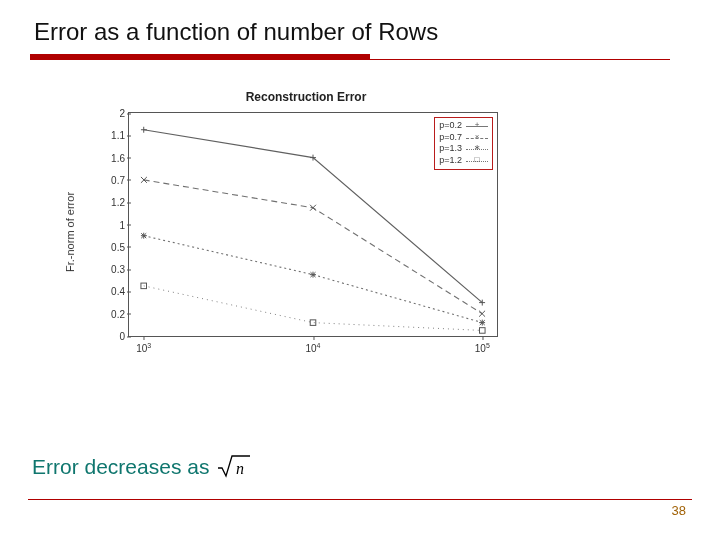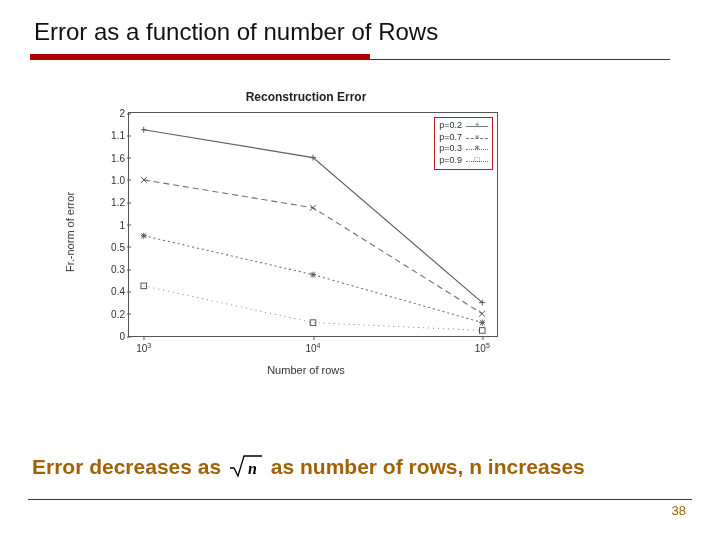--- a/index.html
+++ b/index.html
@@ -168,23 +168,22 @@
     position: absolute;
     left: 0; top: 0;
     width: 100%; height: 100%;
   }
   .caption {
     position: absolute;
     bottom: 55px;
     left: 32px;
     right: 31px;
     font-size: 21px;
-    color: #a16207;
+    color: #0f766e;
     line-height: 1.35;
-    font-weight: bold;
   }
   .caption .sqrt {
     display: inline-block;
     vertical-align: -4px;
     margin: 0 2px;
   }
   .page-num {
     position: absolute;
     bottom: 22px;
     right: 34px;
@@ -205,32 +204,31 @@
 
 <div class="slide">
 
   <div class="title">Error as a function of number of Rows</div>
   <div class="rule-red"></div>
   <div class="rule-thin"></div>
 
   <div class="chart-area">
     <div class="chart-title">Reconstruction Error</div>
     <div class="ylabel">Fr.-norm of error</div>
-    <div class="xlabel">Number of rows</div>
 
     <div class="plot">
 
       <div class="ytick" style="top:100%">0</div>
       <div class="ytick" style="top:90%">0.2</div>
       <div class="ytick" style="top:80%">0.4</div>
       <div class="ytick" style="top:70%">0.3</div>
       <div class="ytick" style="top:60%">0.5</div>
       <div class="ytick" style="top:50%">1</div>
       <div class="ytick" style="top:40%">1.2</div>
-      <div class="ytick" style="top:30%">1.0</div>
+      <div class="ytick" style="top:30%">0.7</div>
       <div class="ytick" style="top:20%">1.6</div>
       <div class="ytick" style="top:10%">1.1</div>
       <div class="ytick" style="top:0%">2</div>
 
       <div class="xtick" style="left:4%">10<sup>3</sup></div>
       <div class="xtick" style="left:50%">10<sup>4</sup></div>
       <div class="xtick" style="left:96%">10<sup>5</sup></div>
 
       <svg class="lines" viewBox="0 0 370 225" preserveAspectRatio="none">
 
@@ -269,42 +267,41 @@
               <span class="legend-sym">+</span>
             </span>
         </div>
         <div class="legend-row">
           <span>p=0.7</span>
           <span class="legend-mark dashed">
               <span class="legend-sym">×</span>
             </span>
         </div>
         <div class="legend-row">
-          <span>p=0.3</span>
+          <span>p=1.3</span>
           <span class="legend-mark dotted">
               <span class="legend-sym">∗</span>
             </span>
         </div>
         <div class="legend-row">
-          <span>p=0.9</span>
+          <span>p=1.2</span>
           <span class="legend-mark dotted">
               <span class="legend-sym">□</span>
             </span>
         </div>
       </div>
     </div>
   </div>
 
   <div class="caption">
     <span>Error decreases as </span>
     <span class="sqrt">
       <svg width="34" height="24" viewBox="0 0 34 24">
         <path d="M1 14 L5 14 L9 22 L15 2 L33 2" fill="none" stroke="#000" stroke-width="1.3"></path>
         <text x="19" y="20" font-size="16" font-style="italic" font-family="Georgia,serif">n</text>
       </svg>
     </span>
-    <span> as number of rows, n increases</span>
   </div>
 
   <div class="rule-bottom"></div>
   <div class="page-num">38</div>
 
 </div>
 
 </body></html>

